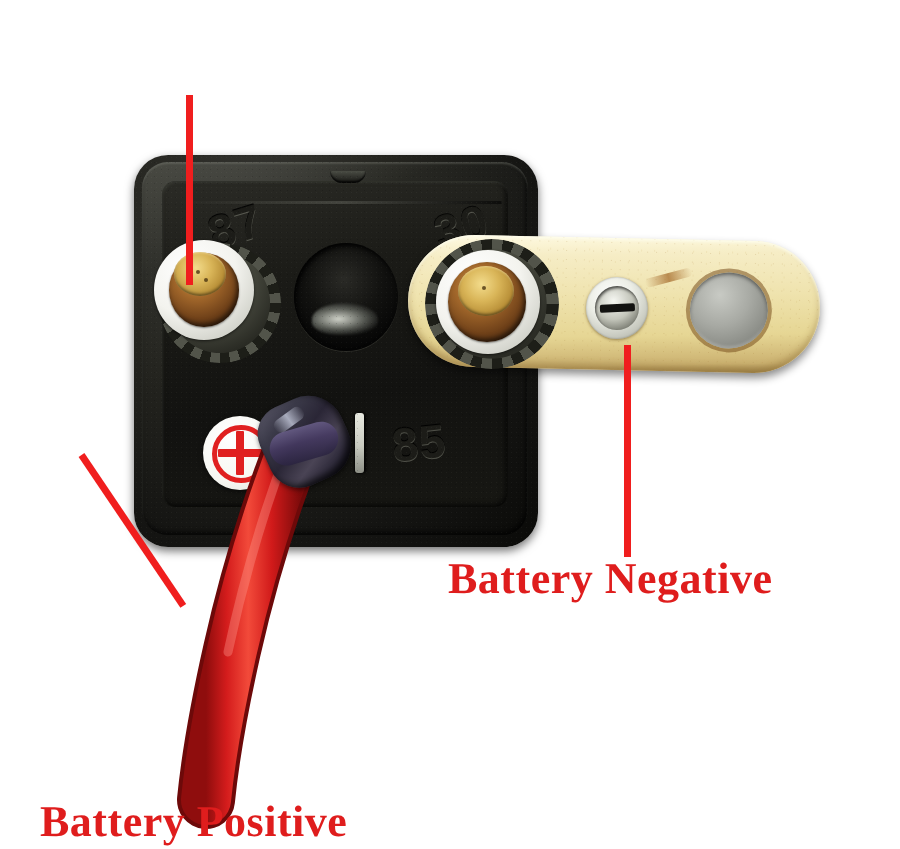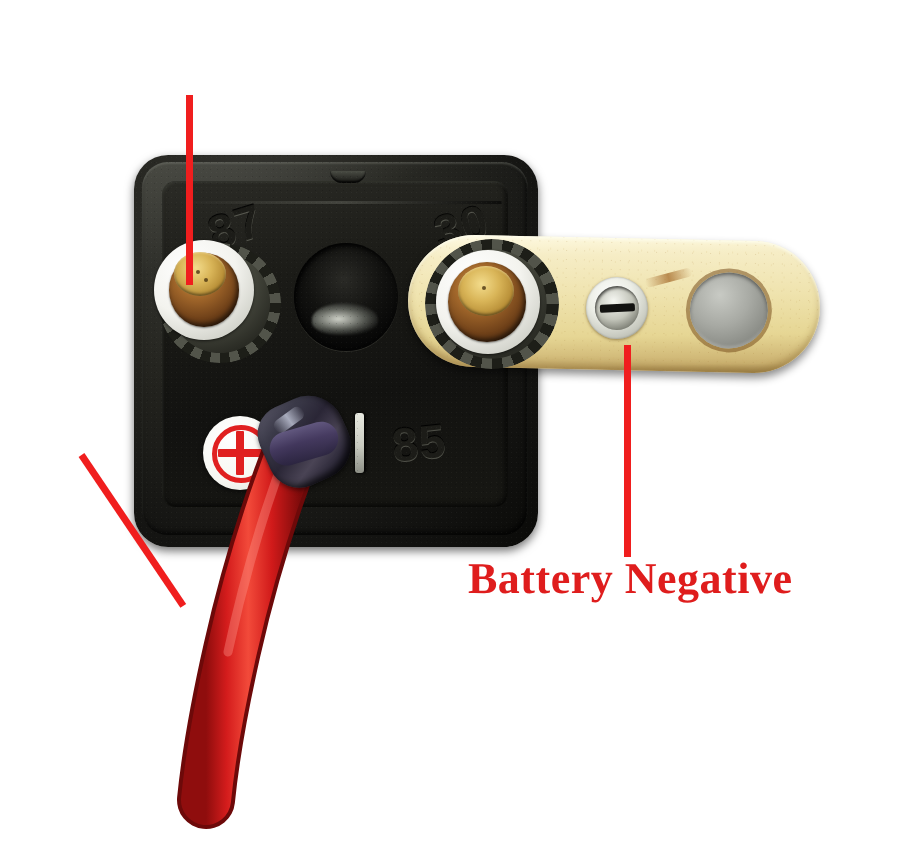--- a/index.html
+++ b/index.html
@@ -24,21 +24,21 @@
     position: absolute;
     color: #df1d1d;
     font-family: "Liberation Serif", "DejaVu Serif", serif;
     font-weight: bold;
     white-space: nowrap;
     letter-spacing: 0.5px;
     line-height: 1;
     text-rendering: geometricPrecision;
   }
   #label-top    { left: 70px;  top: 36px;  font-size: 46px; }
-  #label-right  { left: 448px; top: 557px; font-size: 44px; margin-left: 20px; }
+  #label-right  { left: 448px; top: 557px; font-size: 44px; }
   #label-bottom { left: 40px;  top: 800px; font-size: 44px; }
 
   
   .leader {
     position: absolute;
     background: #f01e1e;
   }
   #leader-top {
     left: 186px; top: 95px;
     width: 7px; height: 190px;
@@ -466,14 +466,15 @@
     <div id="crimp-gloss"></div>
   </div>
 
   <div class="leader" id="leader-top"></div>
   <div class="leader" id="leader-right"></div>
   <div class="leader" id="leader-bottom"></div>
 
 
   <div class="callout" id="label-right">Battery Negative</div>
 
+  <div class="callout" id="label-bottom">Battery Positive</div>
 
 </div>
 
 </body></html>

